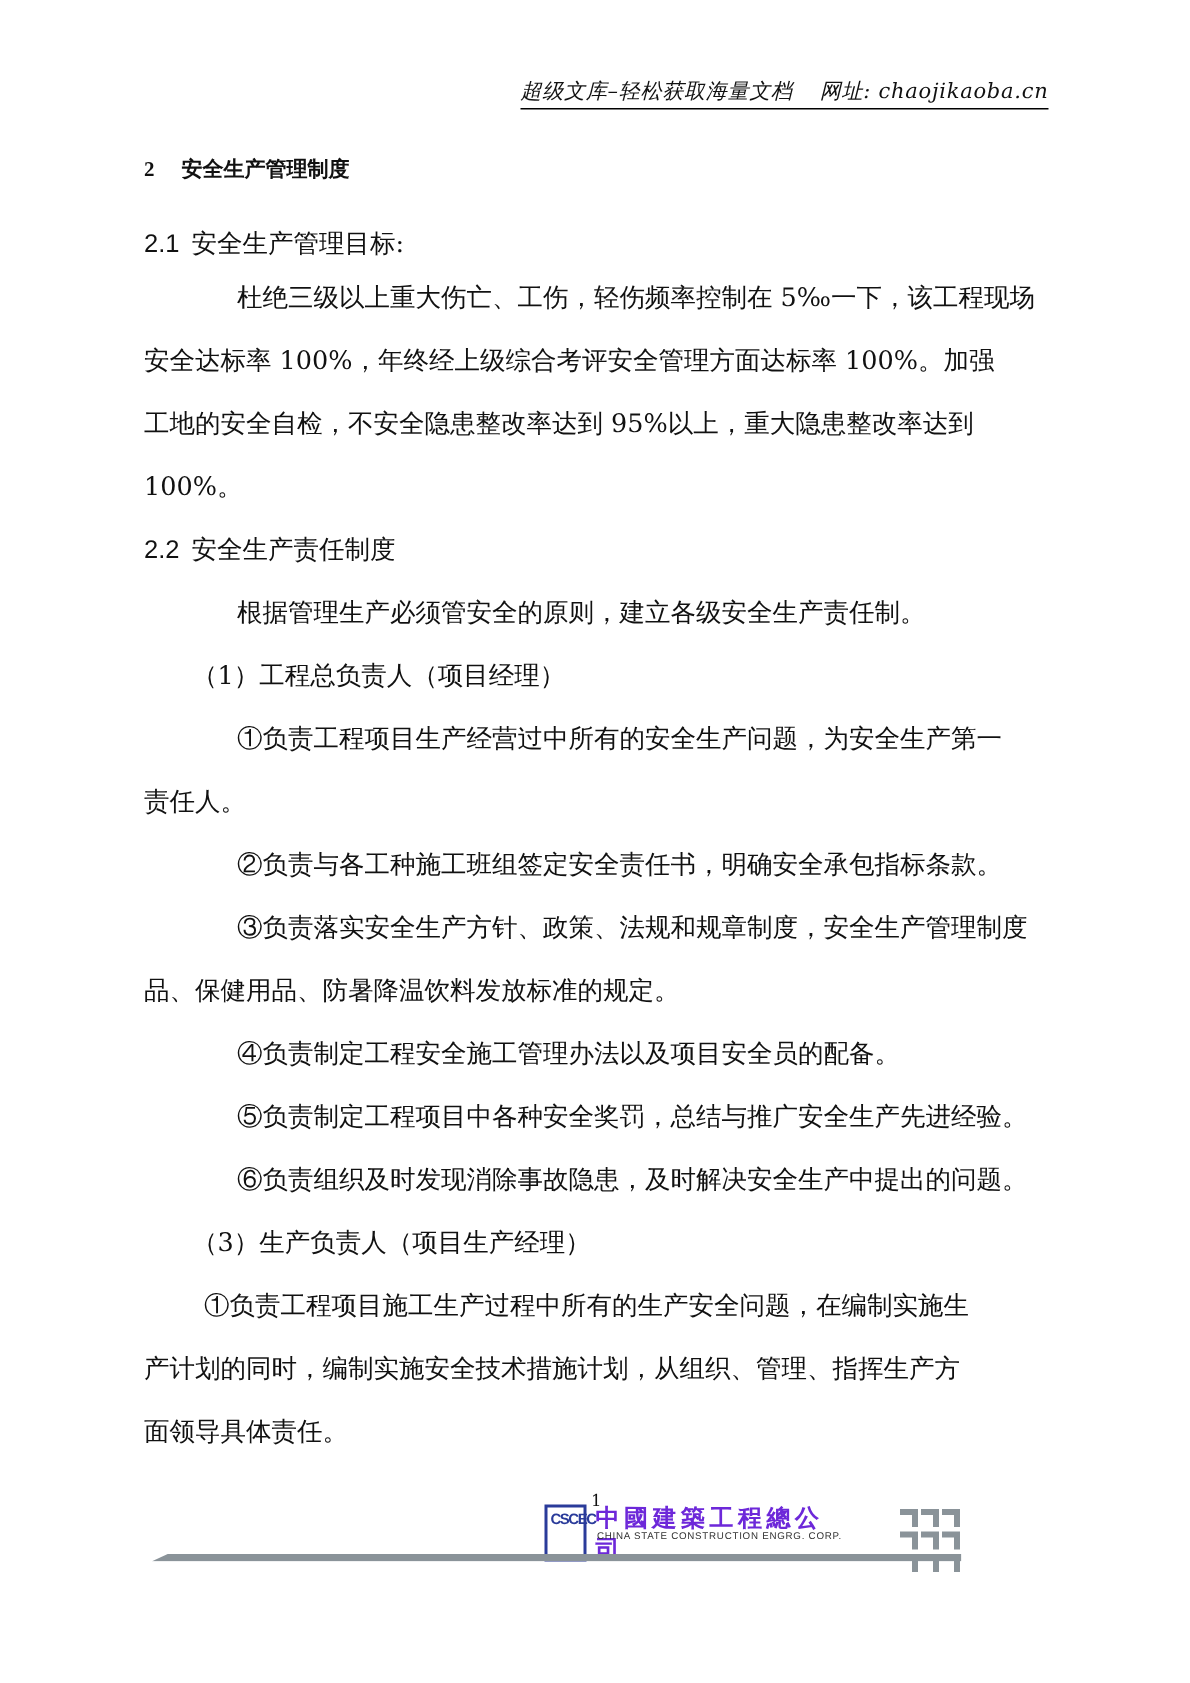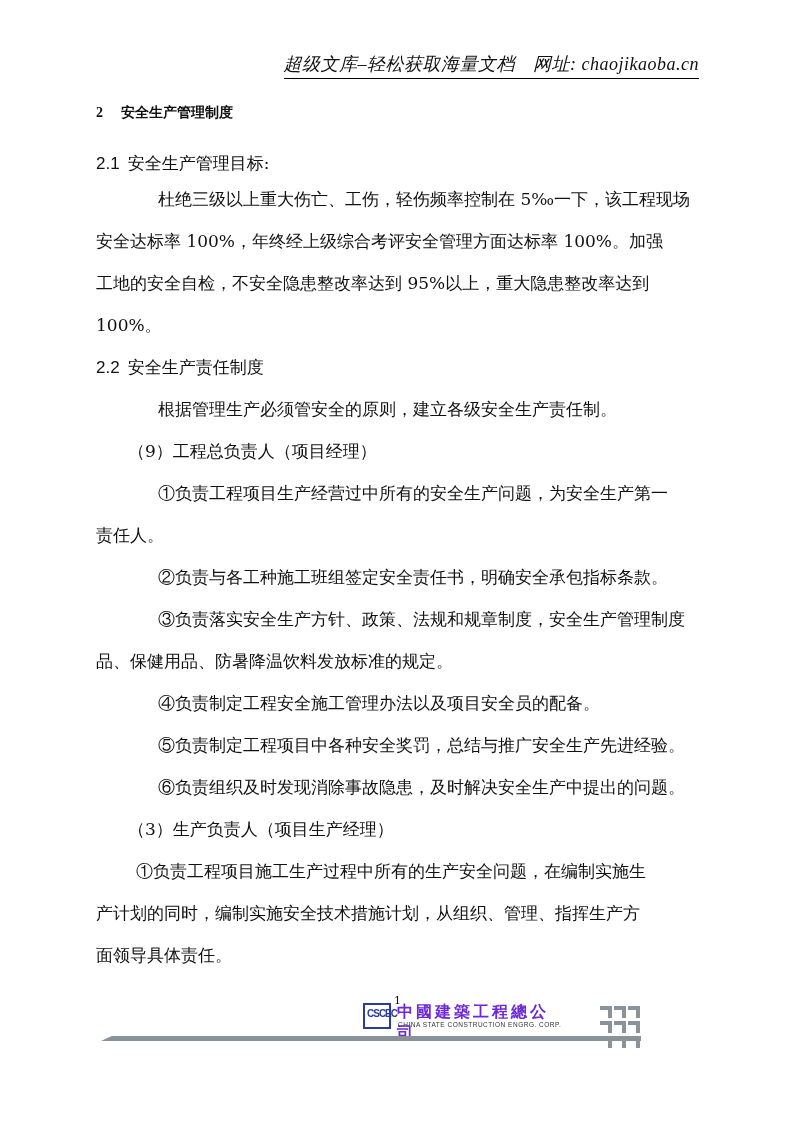--- a/index.html
+++ b/index.html
@@ -1,27 +1,27 @@
 <!DOCTYPE html>
 <html><head>
 <meta charset="utf-8">
 <style>
   html, body { margin: 0; padding: 0; background: #ffffff; }
   body { width: 793px; height: 1122px; position: relative; overflow: hidden;
          font-family: "DejaVu Serif", "Liberation Serif", serif; color: #111; }
-  .header { position: absolute; top: 52px; right: 94px; font-size: 18px; font-style: italic;
-            border-bottom: 1px solid #000; padding-bottom: 2px; white-space: nowrap; letter-spacing: 0.5px; font-family: Liberation Serif, serif; }
+  .header { position: absolute; top: 52px; right: 94px; font-size: 14px; font-style: italic;
+            border-bottom: 1px solid #000; padding-bottom: 2px; white-space: nowrap; letter-spacing: 0.5px; }
   .header .sep { display: inline-block; width: 18px; }
   .h1 { position: absolute; left: 96px; top: 104px; font-size: 14px; font-weight: bold; }
   .h1 .num { font-family: "Liberation Serif", serif; margin-right: 18px; }
   .line { position: absolute; left: 96px; width: 606px; font-size: 17px; white-space: nowrap; line-height: 24px; }
   .line.indent { left: 131px; margin-left: 27px; }
   .h2 .num { font-family: "Liberation Sans", sans-serif; margin-right: 8px; margin-top: 22px; }
   .footer-logo { position: absolute; left: 363px; top: 1000px; width: 200px; height: 32px; }
-  .logo-box { position: absolute; left: 0; top: 3px; width: 28px; height: 26px; border: 2px solid #2a3b9a;
+  .logo-box { position: absolute; left: 0; top: 3px; width: 28px; height: 38px; border: 2px solid #2a3b9a;
               background: #fff; box-sizing: border-box; }
   .logo-box span { position: absolute; left: 2px; top: 3px; font-size: 10px; color: #2a3b9a; font-weight: bold;
                    font-family: "Liberation Sans", sans-serif; letter-spacing: -1px; }
   .page-num { position: absolute; left: 394px; top: 994px; font-size: 11px; }
   .logo-cn { position: absolute; left: 34px; top: 2px; font-size: 16px; font-weight: bold; letter-spacing: 3px; color: #6d28d9; }
   .logo-en { position: absolute; left: 35px; top: 21px; font-size: 6.5px; color: #333; letter-spacing: 0.5px;
              font-family: "Liberation Sans", sans-serif; white-space: nowrap; }
   .footer-rule { position: absolute; left: 101px; top: 1036px; width: 540px; height: 5px; background: #8a9399;
                  clip-path: polygon(2% 0, 100% 0, 100% 100%, 0 100%); }
   .footer-mark { position: absolute; left: 596px; top: 1004px; width: 48px; height: 48px; }
@@ -43,21 +43,21 @@
 </div>
 <div class="line indent" style="top:187px">杜绝三级以上重大伤亡、工伤，轻伤频率控制在 5‰一下，该工程现场</div>
 <div class="line" style="top:229px">安全达标率 100%，年终经上级综合考评安全管理方面达标率 100%。加强</div>
 <div class="line" style="top:271px">工地的安全自检，不安全隐患整改率达到 95%以上，重大隐患整改率达到</div>
 <div class="line" style="top:313px">100%。</div>
 
 <div class="line h2" style="top:355px">
   <span class="num">2.2</span><span>安全生产责任制度</span>
 </div>
 <div class="line indent" style="top:397px">根据管理生产必须管安全的原则，建立各级安全生产责任制。</div>
-<div class="line" style="left:128px; top:439px">（9）工程总负责人（项目经理）</div>
+<div class="line" style="left:128px; top:439px">（1）工程总负责人（项目经理）</div>
 
 <div class="line indent" style="top:481px">①负责工程项目生产经营过中所有的安全生产问题，为安全生产第一</div>
 <div class="line" style="top:523px">责任人。</div>
 <div class="line indent" style="top:565px">②负责与各工种施工班组签定安全责任书，明确安全承包指标条款。</div>
 <div class="line indent" style="top:607px">③负责落实安全生产方针、政策、法规和规章制度，安全生产管理制度</div>
 <div class="line" style="top:649px">品、保健用品、防暑降温饮料发放标准的规定。</div>
 <div class="line indent" style="top:691px">④负责制定工程安全施工管理办法以及项目安全员的配备。</div>
 <div class="line indent" style="top:733px">⑤负责制定工程项目中各种安全奖罚，总结与推广安全生产先进经验。</div>
 <div class="line indent" style="top:775px">⑥负责组织及时发现消除事故隐患，及时解决安全生产中提出的问题。</div>
 

